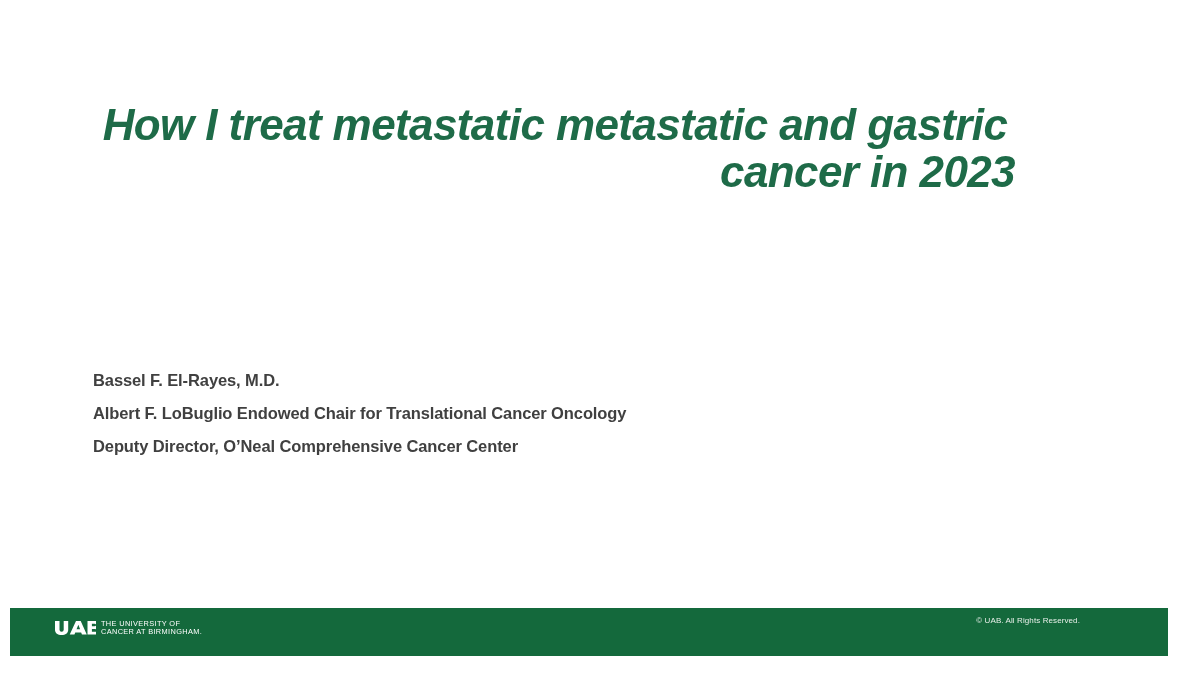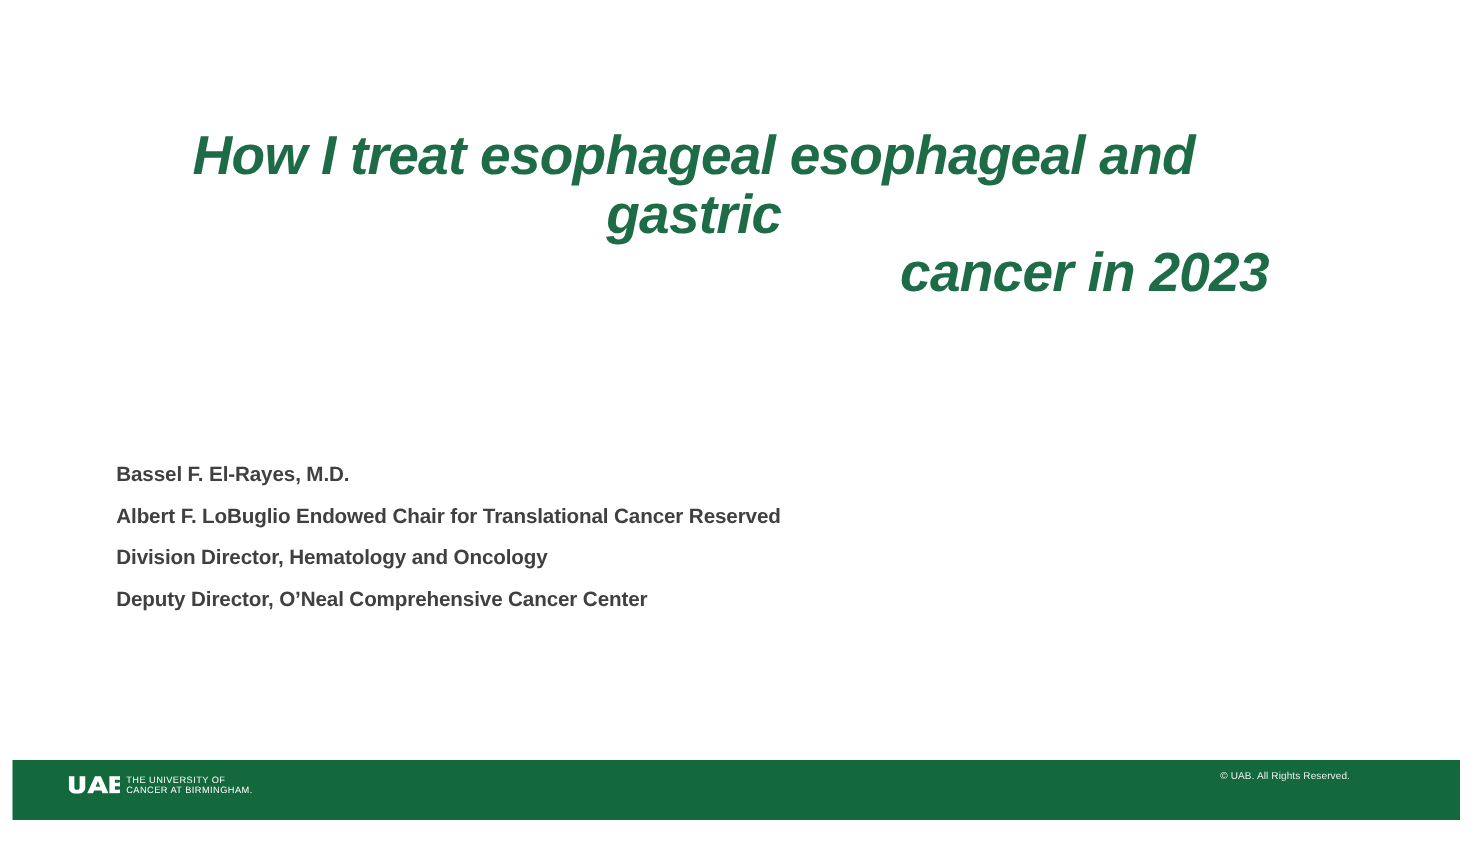--- a/index.html
+++ b/index.html
@@ -134,28 +134,27 @@
     letter-spacing: 0.1px;
     white-space: pre;
   }
 </style>
 </head>
 <body>
 
 <div class="slide">
 
   <div class="title-block">
-    <span class="title-line title-line-1">How I treat esophageal esophageal and gastric</span>
+    <span class="title-line title-line-1">How I treat metastatic metastatic and gastric</span>
     <span class="title-line title-line-2">cancer in 2023</span>
   </div>
 
   <div class="author-block">
     <span class="author-line">Bassel F. El-Rayes, M.D.</span>
-    <span class="author-line">Albert F. LoBuglio Endowed Chair for Translational Cancer Reserved</span>
-    <span class="author-line">Division Director, Hematology and Oncology</span>
+    <span class="author-line">Albert F. LoBuglio Endowed Chair for Translational Cancer Oncology</span>
     <span class="author-line">Deputy Director, O’Neal Comprehensive Cancer Center</span>
   </div>
 
   <div class="footer-bar">
 
     <div class="uab-lockup">
       <svg class="uab-mark" width="41" height="15" viewBox="0 0 82 30">
         <path fill="#ffffff" d="M0 2 h9 v17.5 a4.2 4.2 0 0 0 8.4 0 V2 h9 v17.8 c0 6.2 -5.6 10.2 -13.2 10.2 C5.6 30 0 26 0 19.8 Z"></path>
         <path fill="#ffffff" d="M29.5 29 L42 2 h9.4 L63.5 29 h-9.6 l-1.6 -4.2 h-11.8 L38.9 29 Z M43.1 18.6 h7.1 L46.7 9.6 Z"></path>
         <path fill="#ffffff" d="M65 2 h15.4 c6.4 0 9.8 2.7 9.8 6.8 c0 2.8 -1.7 4.8 -4.4 5.7 c3.2 0.8 5.2 3 5.2 6.2 c0 4.9 -4 8.3 -10.8 8.3 H65 Z M73.8 12.3 h5.1 c2.1 0 3.3 -0.9 3.3 -2.4 c0 -1.5 -1.2 -2.4 -3.3 -2.4 h-5.1 Z M73.8 23.5 h5.6 c2.3 0 3.6 -1 3.6 -2.7 c0 -1.7 -1.3 -2.7 -3.6 -2.7 h-5.6 Z"></path>

